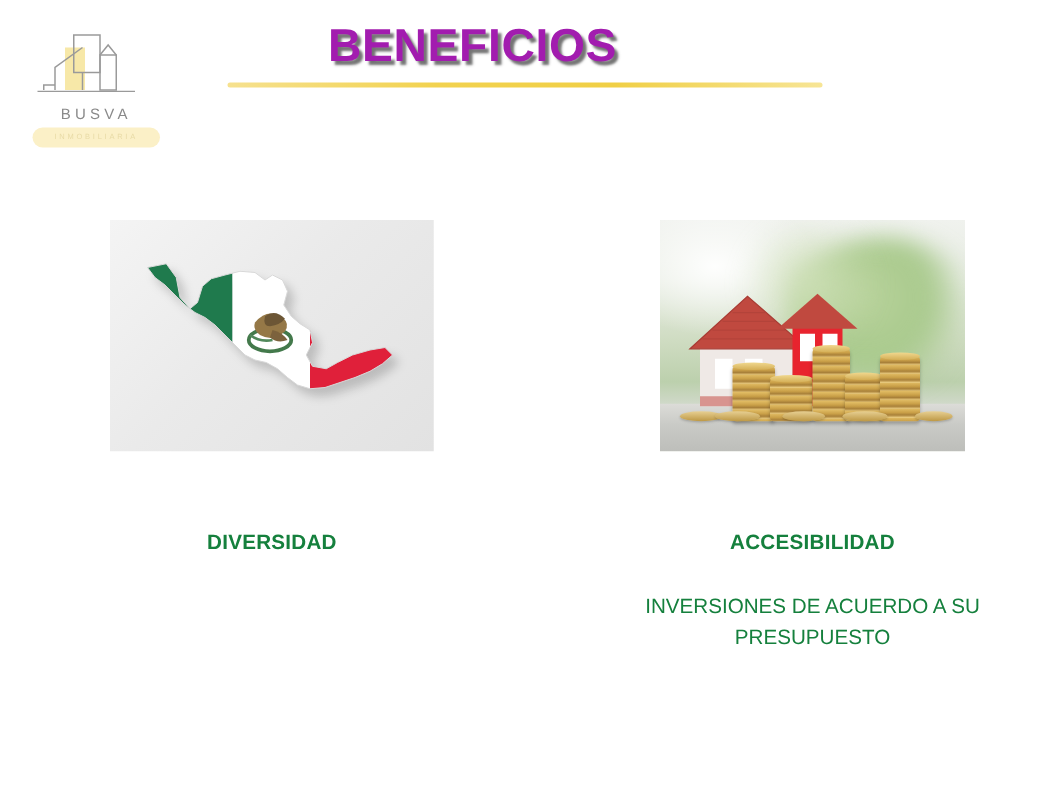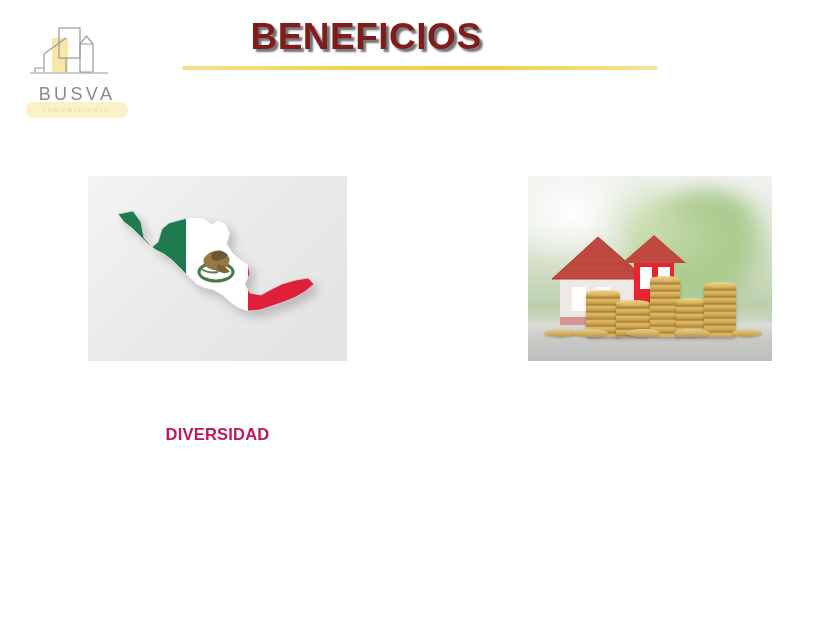--- a/index.html
+++ b/index.html
@@ -29,21 +29,21 @@
     left: 0; top: 0;
     width: 110px;
     height: 62px;
   }
   .logo-name {
     position: absolute;
     left: 0;
     top: 60px;
     width: 110px;
     text-align: center;
-    font-size: 18px;
+    font-size: 12px;
     letter-spacing: 3.4px;
     color: #8a8a8a;
     font-weight: 400;
   }
   .logo-sub {
     position: absolute;
     left: 4px;
     top: 78px;
     width: 102px;
     height: 16px;
@@ -54,28 +54,28 @@
     letter-spacing: 2.2px;
     line-height: 16px;
     color: #e8dba6;
     overflow: hidden;
     white-space: nowrap;
   }
 
   
   .slide-title {
     position: absolute;
-    left: 4px;
+    left: 16px;
     top: 16px;
     width: 724px;
     text-align: center;
     font-size: 37px;
     font-weight: bold;
     letter-spacing: 0.5px;
-    color: #7f1d1d;
+    color: #a21caf;
     text-shadow: 3px 3px 2px rgba(90,90,90,0.85);
   }
   .title-rule {
     position: absolute;
     left: 182px;
     top: 66px;
     width: 476px;
     height: 4px;
     background: linear-gradient(90deg,#f6e18f 0%, #f2d24f 35%, #f0cf45 65%, #f7e596 100%);
     border-radius: 2px;
@@ -170,21 +170,21 @@
     background: linear-gradient(180deg,#e7cf92,#bd9845);
     box-shadow: 0 1px 2px rgba(0,0,0,0.22);
   }
 
   
   .caption {
     margin-top: 18px;
     text-align: center;
     font-size: 16.5px;
     line-height: 25px;
-    color: #be185d;
+    color: #15803d;
     white-space: pre-line;
   }
   .caption-left  { position: absolute; left: -62px; top: 203px; width: 383px; }
   .caption-right { position: absolute; left: -18px; top: 203px; width: 280px; }
   .caption-title {
     font-weight: bold;
     font-size: 16.5px;
     letter-spacing: 0.2px;
     display: block;
     margin-bottom: 1px;
@@ -289,13 +289,18 @@
       <div class="stack" style="left:122px; width:30px; height:58px;"></div>
       <div class="stack" style="left:148px; width:30px; height:36px;"></div>
       <div class="stack" style="left:176px; width:32px; height:52px;"></div>
       <div class="coin-flat" style="left:16px;  width:34px;"></div>
       <div class="coin-flat" style="left:44px;  width:36px;"></div>
       <div class="coin-flat" style="left:98px;  width:34px;"></div>
       <div class="coin-flat" style="left:146px; width:36px;"></div>
       <div class="coin-flat" style="left:204px; width:30px;"></div>
     </div>
   </div>
+  <div class="caption caption-right">
+    <span class="caption-title">ACCESIBILIDAD</span>
+    <span>INVERSIONES DE ACUERDO A SU
+PRESUPUESTO</span>
+  </div>
 </div>
 
 </body></html>

